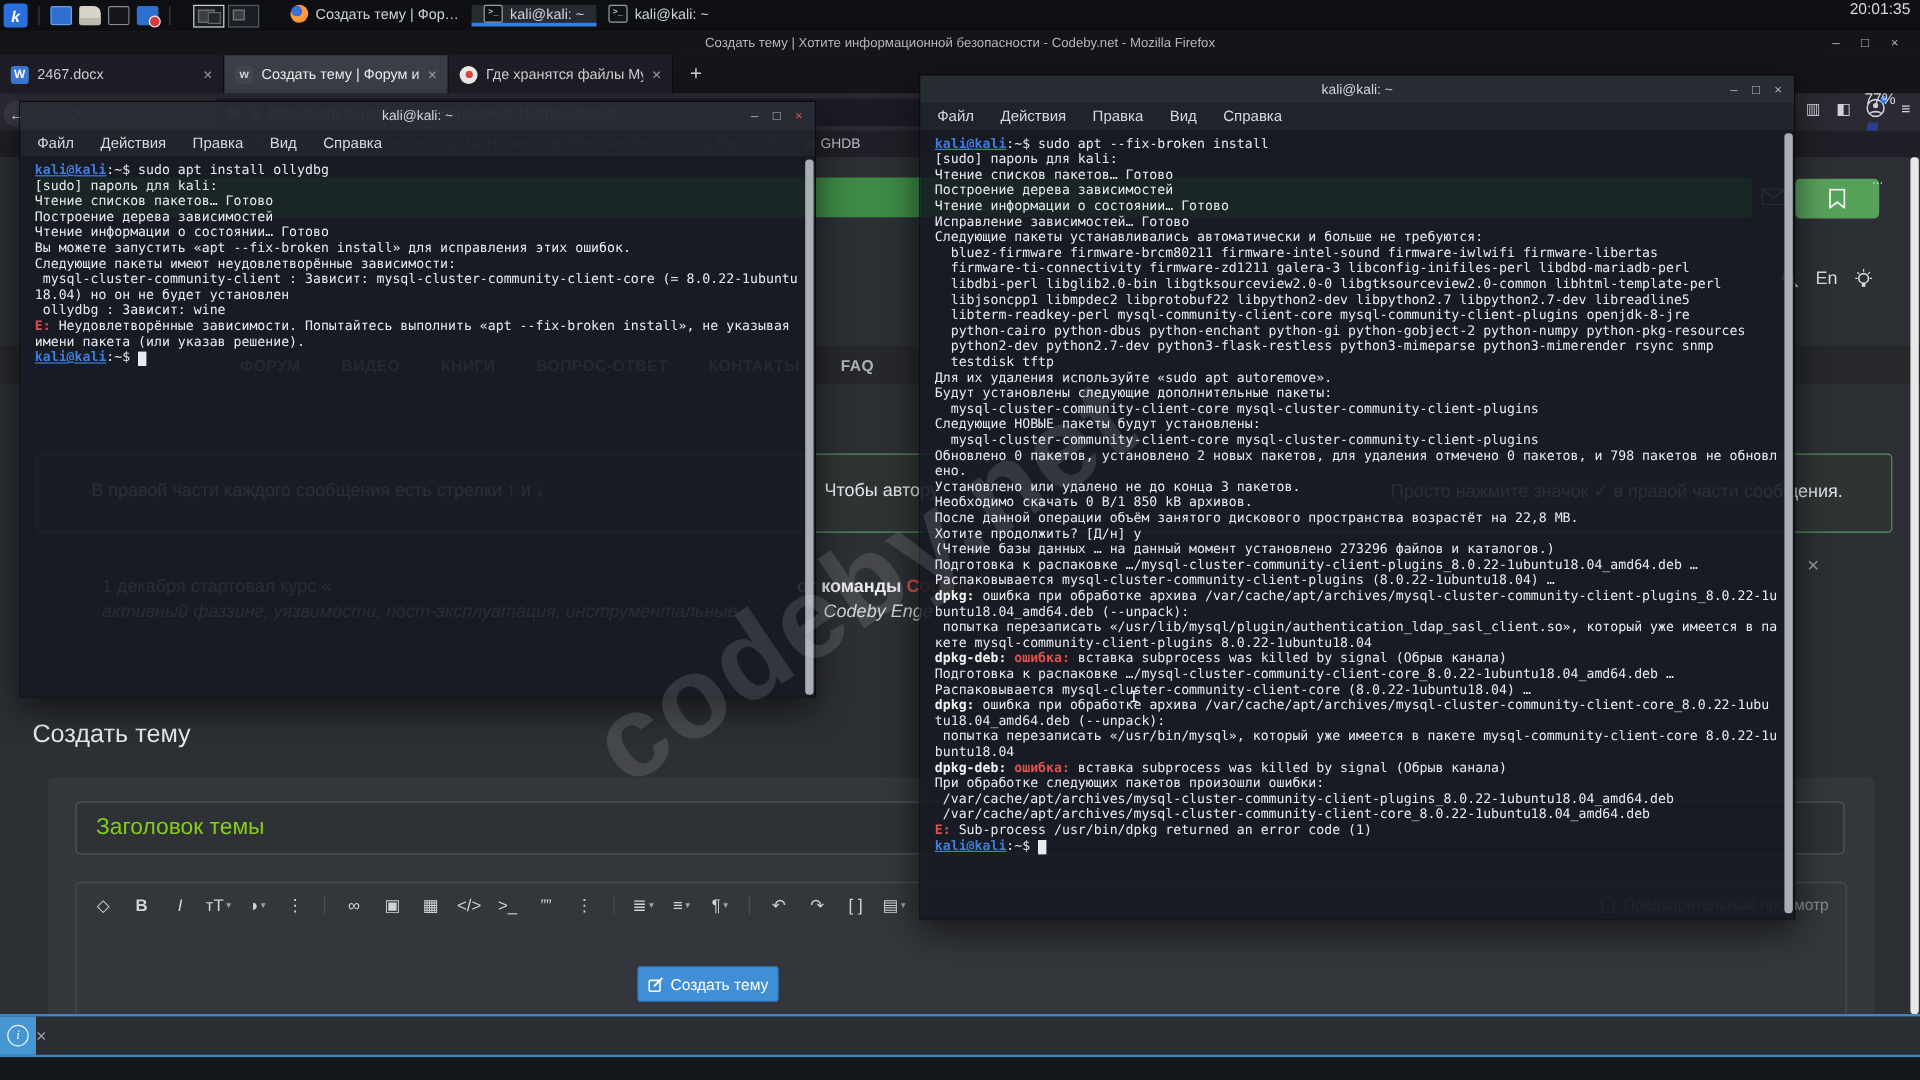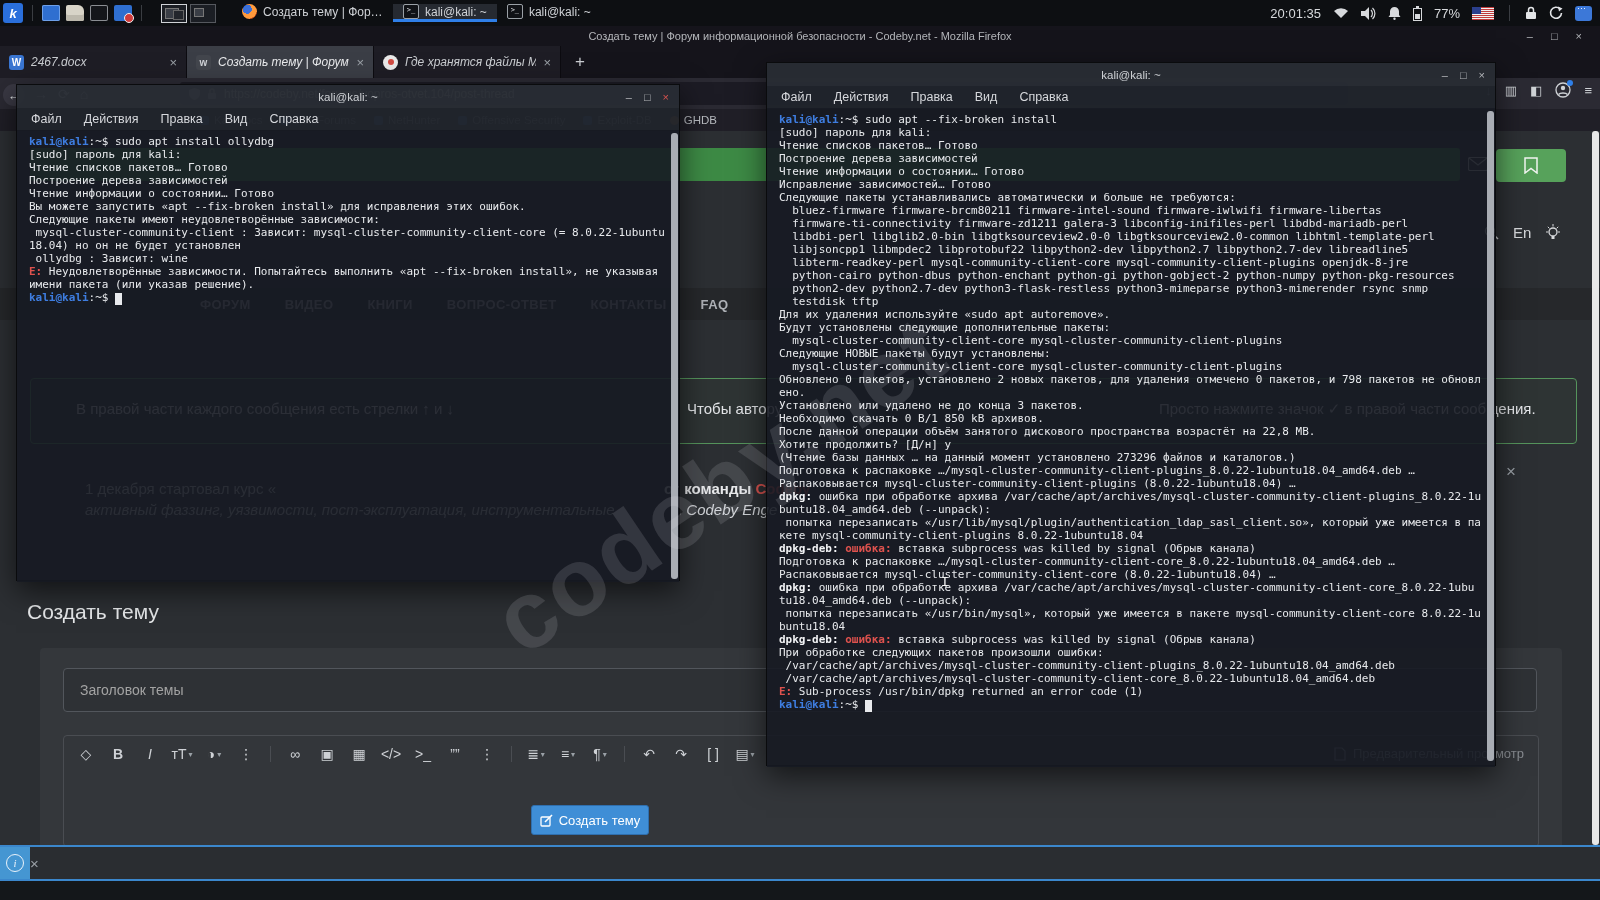--- a/index.html
+++ b/index.html
@@ -23,35 +23,35 @@
   .ws{width:24px;height:17px;background:#1b1e24;border:1px solid #55585e;position:relative;}
   .ws.active{border-color:#cfd2d6;}
   .ws .w1{position:absolute;left:3px;top:3px;width:12px;height:9px;background:#3a3e46;border:1px solid #777;}
   .ws .w2{position:absolute;right:2px;top:5px;width:9px;height:8px;background:#23262c;border:1px solid #666;}
   .p-windows{display:flex;margin-left:10px;}
   .p-win{display:flex;align-items:center;gap:6px;padding:0 10px;max-width:170px;font-size:12px;color:#cfd2d6;border-bottom:3px solid transparent;}
   .p-win.active{background:#262a31;border-bottom:3px solid #2f7fe8;}
   .p-win .lbl{white-space:nowrap;overflow:hidden;text-overflow:ellipsis;max-width:120px;}
   .ffx{width:15px;height:15px;border-radius:50%;background:radial-gradient(circle at 35% 35%,#3a6fd8 0 32%,#ff9a3c 33% 70%,#e5601e 71%);}
   .mini-term{width:14px;height:13px;background:#101216;border:1px solid #9aa0a6;color:#dfe1e4;font-size:7px;line-height:11px;text-align:center;border-radius:2px;font-family:"DejaVu Sans Mono",monospace;}
-  .p-right{margin-left:auto;display:flex;align-items:center;gap:12px;padding-right:8px;font-size:13px;}
+  .p-right{margin-left:auto;display:flex;align-items:center;gap:12px;padding-right:8px;font-size:13px;flex-direction:column;}
   .tray-svg{display:block;}
   .flag{width:22px;height:13px;background:repeating-linear-gradient(#c23b3b 0 1px,#f2f2f2 1px 2px);position:relative;}
   .flag::after{content:"";position:absolute;left:0;top:0;width:9px;height:7px;background:#2b3f8c;}
   .chat-ic{width:17px;height:15px;background:#3c78d8;border-radius:3px;position:relative;}
   .chat-ic::after{content:"···";position:absolute;left:2px;top:-3px;color:#fff;font-size:9px;letter-spacing:0;}
 
   
   .ff-titlebar{left:0;top:26px;width:1600px;height:20px;background:#15141b;color:#b4b6ba;font-size:11px;
                display:flex;align-items:center;justify-content:center;z-index:1;}
   .ff-controls{position:absolute;right:18px;top:0;height:20px;display:flex;gap:18px;align-items:center;color:#b4b6ba;font-size:11px;}
   .ff-tabbar{left:0;top:46px;width:1600px;height:32px;background:#15141b;display:flex;align-items:flex-end;z-index:1;}
   .tab{height:32px;display:flex;align-items:center;gap:7px;padding:0 9px;width:168px;font-size:12px;color:#c9ccd0;background:#1e1d25;border-right:1px solid #0c0b10;}
   .tab.active{background:#3b3e46;color:#e8e9eb;}
-  .tab .tlabel{flex:1;white-space:nowrap;overflow:hidden;font-style:italic;}
+  .tab .tlabel{flex:1;white-space:nowrap;overflow:hidden;}
   .tab .tclose{color:#9aa0a6;font-size:13px;}
   .tab-ic{width:15px;height:15px;border-radius:3px;flex:none;display:flex;align-items:center;justify-content:center;font-size:10px;font-weight:bold;}
   .tic-docx{background:#3a76d2;color:#fff;}
   .tic-codeby{background:#43464d;color:#cfd2d6;}
   .tic-pin{background:#e9e9e9;position:relative;border-radius:50%;}
   .tic-pin::after{content:"";position:absolute;left:5px;top:4px;width:6px;height:6px;border-radius:50%;background:#d14b42;}
   .newtab{color:#c9ccd0;font-size:17px;padding:0 14px;align-self:center;}
   .ff-navbar{left:0;top:78px;width:1600px;height:31px;background:#2b2a33;z-index:1;display:flex;align-items:center;}
   .nav-ic{color:#cfd2d6;font-size:14px;margin-left:10px;}
   .urlbar{position:absolute;left:180px;top:4px;width:1150px;height:23px;background:#1c1b24;border-radius:3px;display:flex;align-items:center;gap:7px;padding:0 9px;color:#b9bec6;font-size:12px;}
@@ -72,21 +72,21 @@
   .lang-row{left:1484px;top:219px;width:110px;height:26px;display:flex;align-items:center;gap:14px;color:#d8dadd;font-size:15px;z-index:1;}
   .sitenav{left:0;top:288px;width:1600px;height:32px;background:#26282b;z-index:1;display:flex;align-items:center;gap:34px;padding-left:200px;font-size:13px;font-weight:bold;color:#aeb1b6;letter-spacing:.4px;}
   .alertbox{left:30px;top:378px;width:1545px;height:64px;border:1px solid #55945c;border-radius:4px;background:#2e3434;z-index:1;}
   .alert-frag{position:absolute;top:21px;color:#e3e5e8;font-size:15px;white-space:nowrap;}
   .ann{position:absolute;color:#d0d3d7;font-size:15px;white-space:nowrap;z-index:1;}
   .ann .red{color:#d9534f;font-weight:bold;}
   .ann-close{left:1506px;top:462px;color:#9aa0a6;font-size:17px;z-index:1;}
   .page-h1{left:27px;top:600px;font-size:21px;color:#e6e8ea;z-index:1;}
   .formpanel{left:40px;top:648px;width:1522px;height:224px;background:#34373b;border:1px solid #434categories649;border-radius:4px;z-index:1;}
   .titleinput{left:63px;top:668px;width:1474px;height:44px;background:#2e3135;border:1px solid #52565c;border-radius:4px;z-index:1;display:flex;align-items:center;padding-left:16px;box-sizing:border-box;}
-  .titleinput .ph{color:#a3a3a3;font-size:14px;}
+  .titleinput .ph{color:#84cc16;font-size:19px;}
   .editorbox{left:63px;top:735px;width:1474px;height:110px;background:#33363a;border:1px solid #4a4d52;border-radius:4px;z-index:1;}
   .edtoolbar{position:absolute;left:8px;top:7px;display:flex;align-items:center;gap:4px;color:#cfd2d6;}
   .tbi{min-width:22px;height:22px;display:flex;align-items:center;justify-content:center;font-size:14px;padding:0 3px;border-radius:3px;white-space:nowrap;}
   .tbi .dd{font-size:8px;margin-left:2px;color:#9aa0a6;}
   .tbsep{width:1px;height:16px;background:#4a4d52;margin:0 6px;}
   .preview{position:absolute;right:14px;top:10px;display:flex;align-items:center;gap:7px;color:#888c91;font-size:13px;}
   .submitbtn{left:531px;top:805px;width:116px;height:28px;background:#3f8ed6;border:1px solid #2f6fae;border-radius:3px;z-index:1;
              display:flex;align-items:center;justify-content:center;gap:6px;color:#fff;font-size:13px;}
   .backbtn{left:3px;top:84px;width:22px;height:22px;border-radius:50%;background:#3a3944;color:#dfe1e4;z-index:1;
            display:flex;align-items:center;justify-content:center;font-size:13px;}
@@ -101,40 +101,40 @@
 
   
   .term{z-index:10;box-shadow:0 10px 28px rgba(0,0,0,.6);border:1px solid #0a0b0d;box-sizing:border-box;}
   .t-titlebar{height:23px;background:rgba(40,44,52,.97);display:flex;align-items:center;justify-content:center;position:relative;color:#cfd2d6;font-size:11.5px;}
   .t-controls{position:absolute;right:10px;top:0;height:23px;display:flex;gap:12px;align-items:center;font-size:11px;color:#b4b6ba;}
   .t-close-red{color:#d9534f;}
   .t-menubar{height:22px;background:rgba(32,36,43,.97);display:flex;align-items:center;gap:22px;padding-left:14px;color:#d6d8dc;font-size:12.5px;}
   .t-body{position:relative;background:rgba(22,26,34,.90);overflow:hidden;font-family:"DejaVu Sans Mono",monospace;
           font-size:11px;line-height:13px;color:#e8eaed;padding:5px 14px 0 12px;box-sizing:border-box;white-space:pre;}
   .tl{height:13px;}
-  .seg-p{color:#3e7de0;font-weight:bold;}
+  .seg-p{color:#3e7de0;font-weight:bold;text-decoration:underline;}
   .seg-e{color:#df524e;font-weight:bold;}
   .seg-b{color:#f3f4f6;font-weight:bold;}
   .seg-cur{display:inline-block;width:7px;height:12px;background:#e8eaed;vertical-align:-2px;}
   .t-scroll{position:absolute;top:2px;right:1px;width:7px;border-radius:3px;background:#a9adb4;}
   .term-left{left:16px;top:84px;width:664px;height:497px;}
   .term-right{left:766px;top:62px;width:730px;height:704px;}
 
   
   .watermark{left:400px;top:430px;width:640px;text-align:center;z-index:30;transform:rotate(-34deg);
              font-size:96px;font-weight:bold;color:rgba(236,240,244,.13);letter-spacing:2px;white-space:nowrap;pointer-events:none;}
   .ibeam{left:941px;top:574px;z-index:35;color:#f0f0f0;font-family:"DejaVu Sans Mono",monospace;font-size:13px;}
 </style>
 </head>
 <body>
 
 <div class="screen">
 
   <div class="abs ff-titlebar">
-    <span>Создать тему | Форум информационной безопасности - Codeby.net - Mozilla Firefox</span>
+    <span>Создать тему | Хотите информационной безопасности - Codeby.net - Mozilla Firefox</span>
     <div class="ff-controls">
       <span>–</span>
       <span>□</span>
       <span>×</span>
     </div>
   </div>
 
   <div class="abs ff-tabbar" id="tabs">
       <div class="tab">
         <span class="tab-ic tic-docx">W</span>

